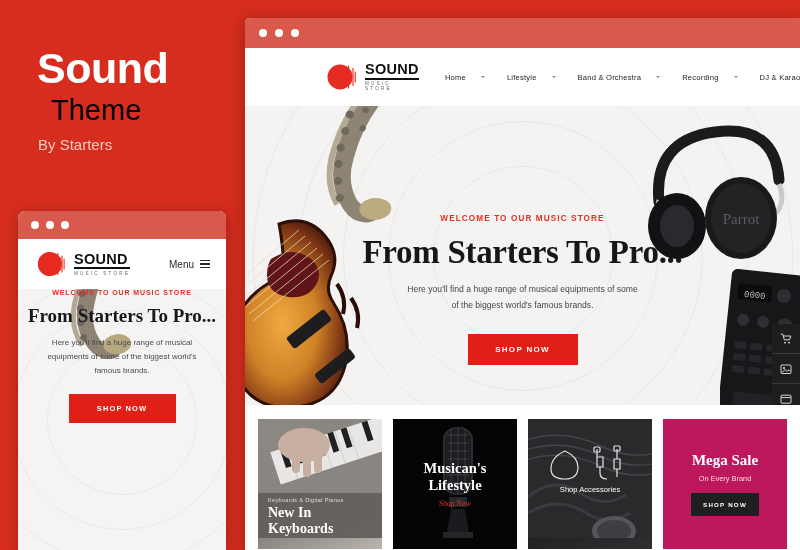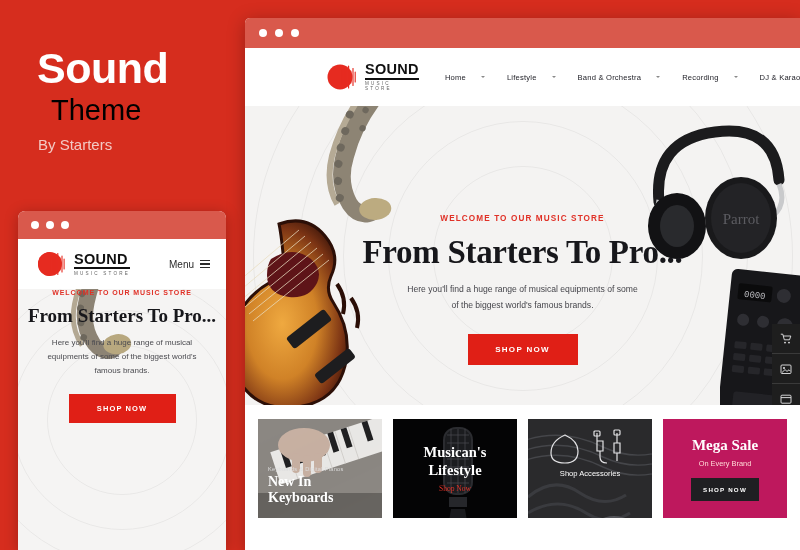--- a/index.html
+++ b/index.html
@@ -152,21 +152,21 @@
   .side-widget div {
     height:30px; display:flex; align-items:center; justify-content:center;
     border-bottom:1px solid #3a3a3a;
   }
 
   
   .cards {
     display:flex; gap:11px; padding:14px 13px 0 13px; background:#fff;
   }
   .card {
-    width:129px; height:99px; position:relative; overflow:hidden;
+    width:129px; height:130px; position:relative; overflow:hidden;
     display:flex; flex-direction:column; justify-content:flex-end;
     text-align:center;
   }
   .card-cap {
     font-size:5.6px; color:#ddd; letter-spacing:.3px; position:relative; z-index:3;
   }
   .card-title {
     font-family:"Liberation Serif", serif; font-weight:700; color:#fff;
     position:relative; z-index:3;
   }

